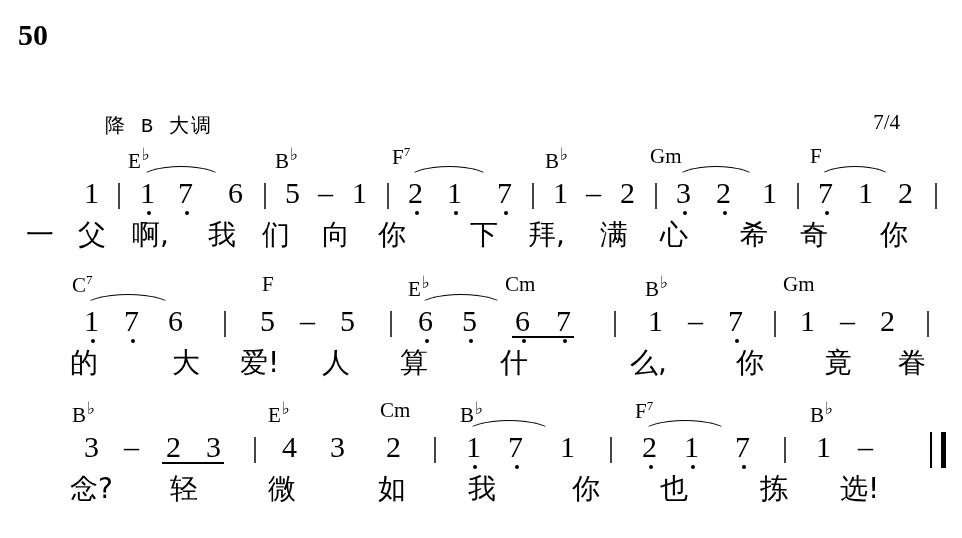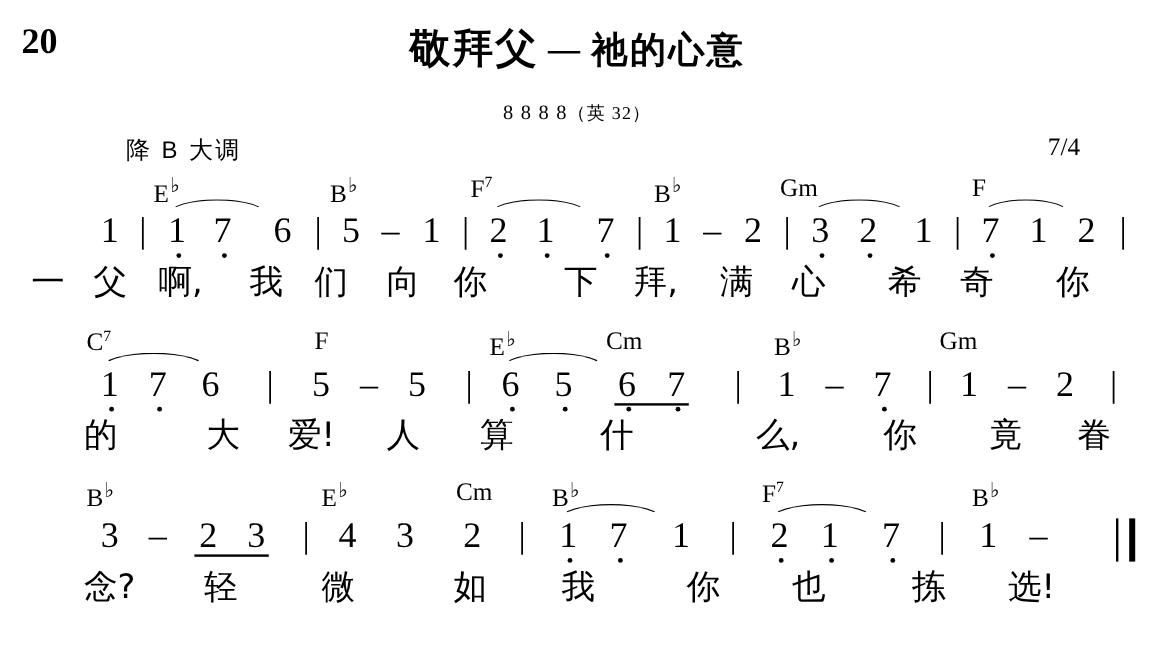--- a/index.html
+++ b/index.html
@@ -61,21 +61,21 @@
     letter-spacing: 1px;
   }
   .meter .eng {
     font-size: 15px;
   }
   .keysig {
     position: absolute;
     left: 105px;
     top: 112px;
     font-size: 20px;
-    font-family: Liberation Sans, sans-serif;
+    font-family: Liberation Mono, monospace;
     letter-spacing: 2px;
   }
   .timesig {
     position: absolute;
     right: 62px;
     top: 110px;
     font-size: 21px;
     font-family: "Liberation Serif", serif;
   }
 
@@ -163,29 +163,23 @@
     font-size: 28px;
     line-height: 34px;
     white-space: nowrap;
   }
 </style>
 </head>
 <body>
 
 <div class="page">
 
-  <div class="hymn-number">20</div>
-
-  <div class="title">
-    <span>敬拜父</span><span class="dash">—</span><span class="sub">祂的心意</span>
-  </div>
-
-  <div class="meter">
-    <span>8 8 8 8</span><span class="eng">（英 32）</span>
-  </div>
+  <div class="hymn-number">50</div>
+
+
 
   <div class="keysig">降 B 大调</div>
   <div class="timesig">7/4</div>
 
   <div class="system sys1">
     <div class="chordrow">
         <div class="chord" style="left: 128px; top: 0px;">E<span class="flat">♭</span></div>
         <div class="chord" style="left: 275px; top: 0px;">B<span class="flat">♭</span></div>
         <div class="chord" style="left: 392px; top: 0px;">F<sup>7</sup></div>
         <div class="chord" style="left: 545px; top: 0px;">B<span class="flat">♭</span></div>

